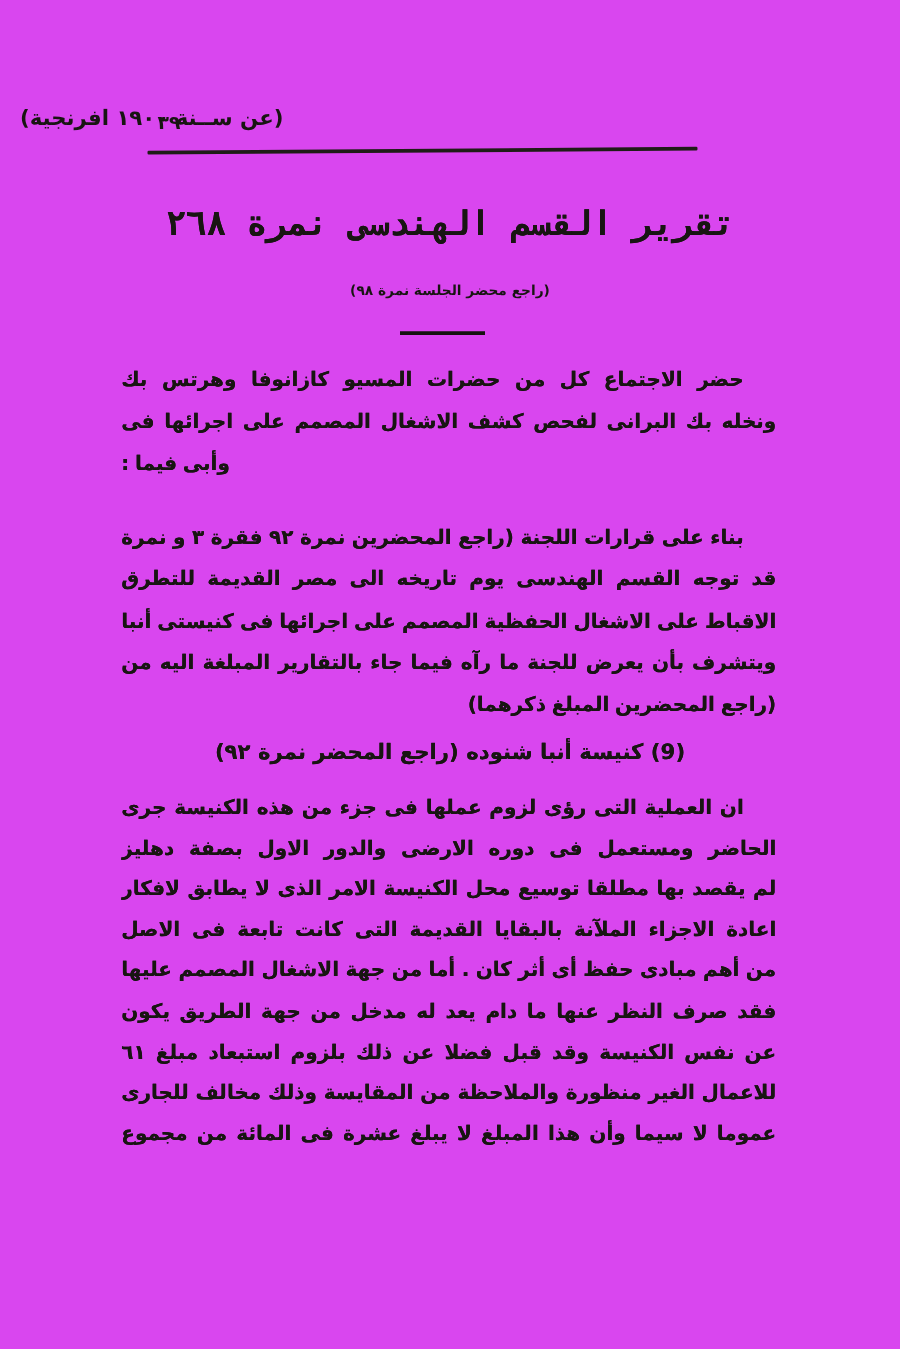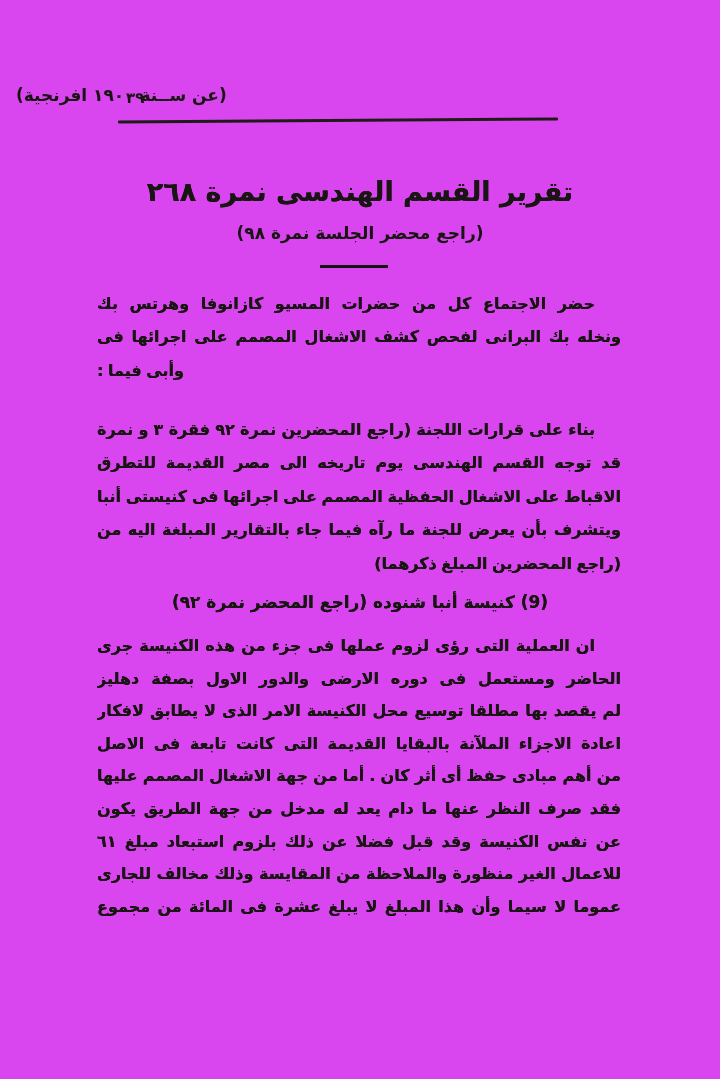--- a/index.html
+++ b/index.html
@@ -29,26 +29,27 @@
   .rule {
     position: absolute; top: 119px; left: 118px;
     width: 440px; height: 3px;
     background: #1f1c17; border-radius: 1px;
     transform: rotate(-0.4deg);
   }
   
   .title {
     position: absolute; top: 157px; left: 0; right: 0;
     text-align: center; font-size: 27px; line-height: 50px;
-    font-weight: 700; margin: 10px;
+    font-weight: 700; margin: 0;
     text-shadow: 0 0 0.5px currentColor;
+    font-family: Liberation Mono, monospace;
   }
   .subtitle {
     position: absolute; top: 218px; left: 0; right: 0;
-    text-align: center; font-size: 17px; line-height: 30px;
+    text-align: center; font-size: 11px; line-height: 30px;
   }
   .divider {
     position: absolute; top: 265px; left: 320px;
     width: 68px; height: 3px; background: #15120e;
   }
   
   .para {
     position: absolute; right: 99px; width: 524px;
     font-size: 16px;
     word-spacing: -1px;

